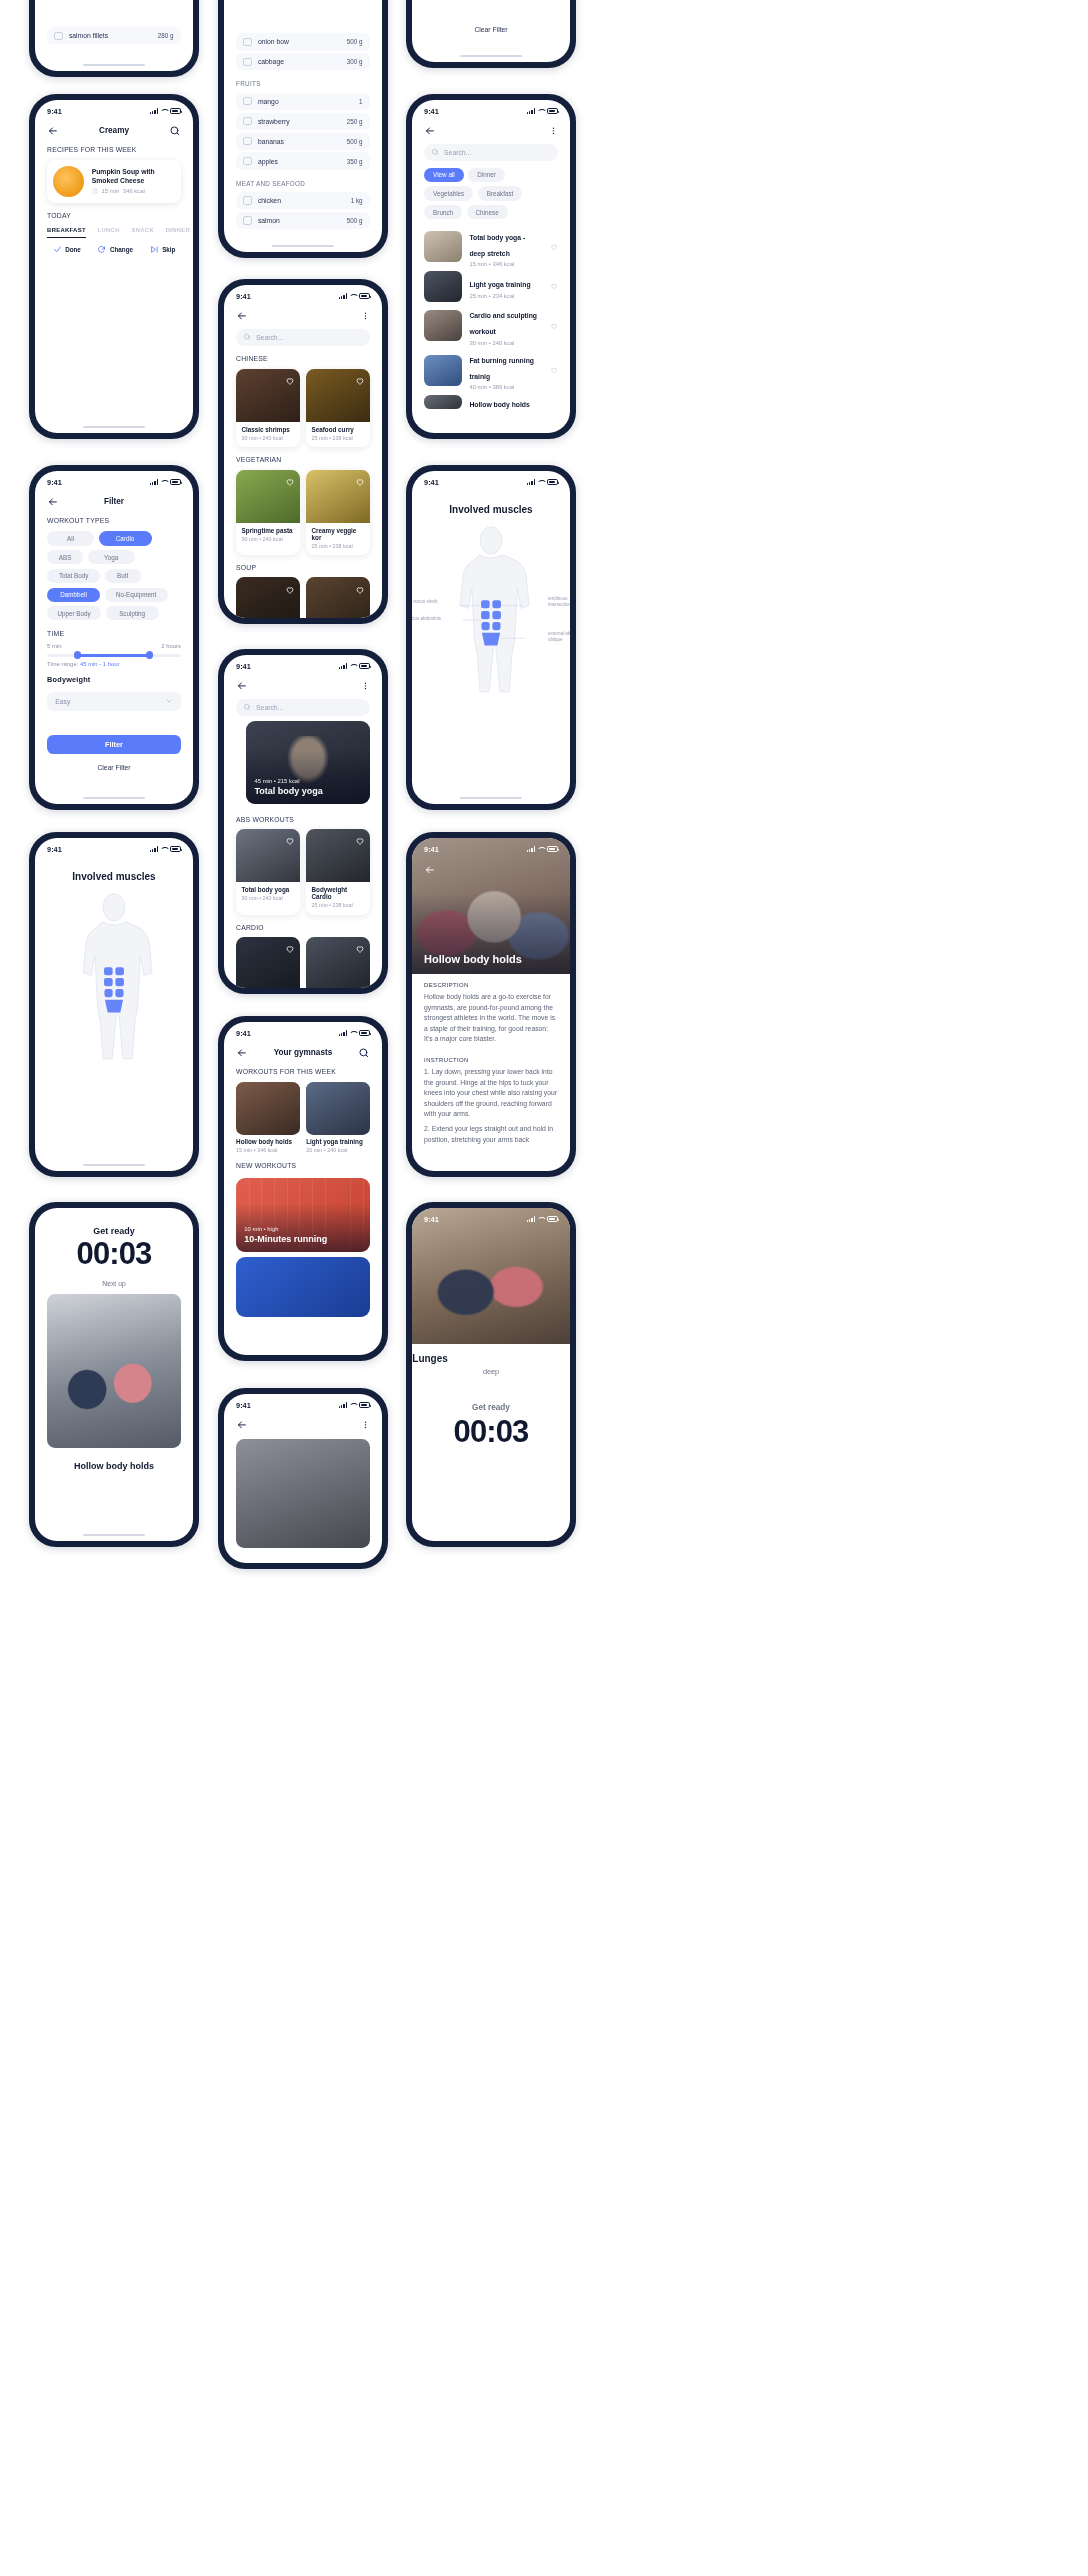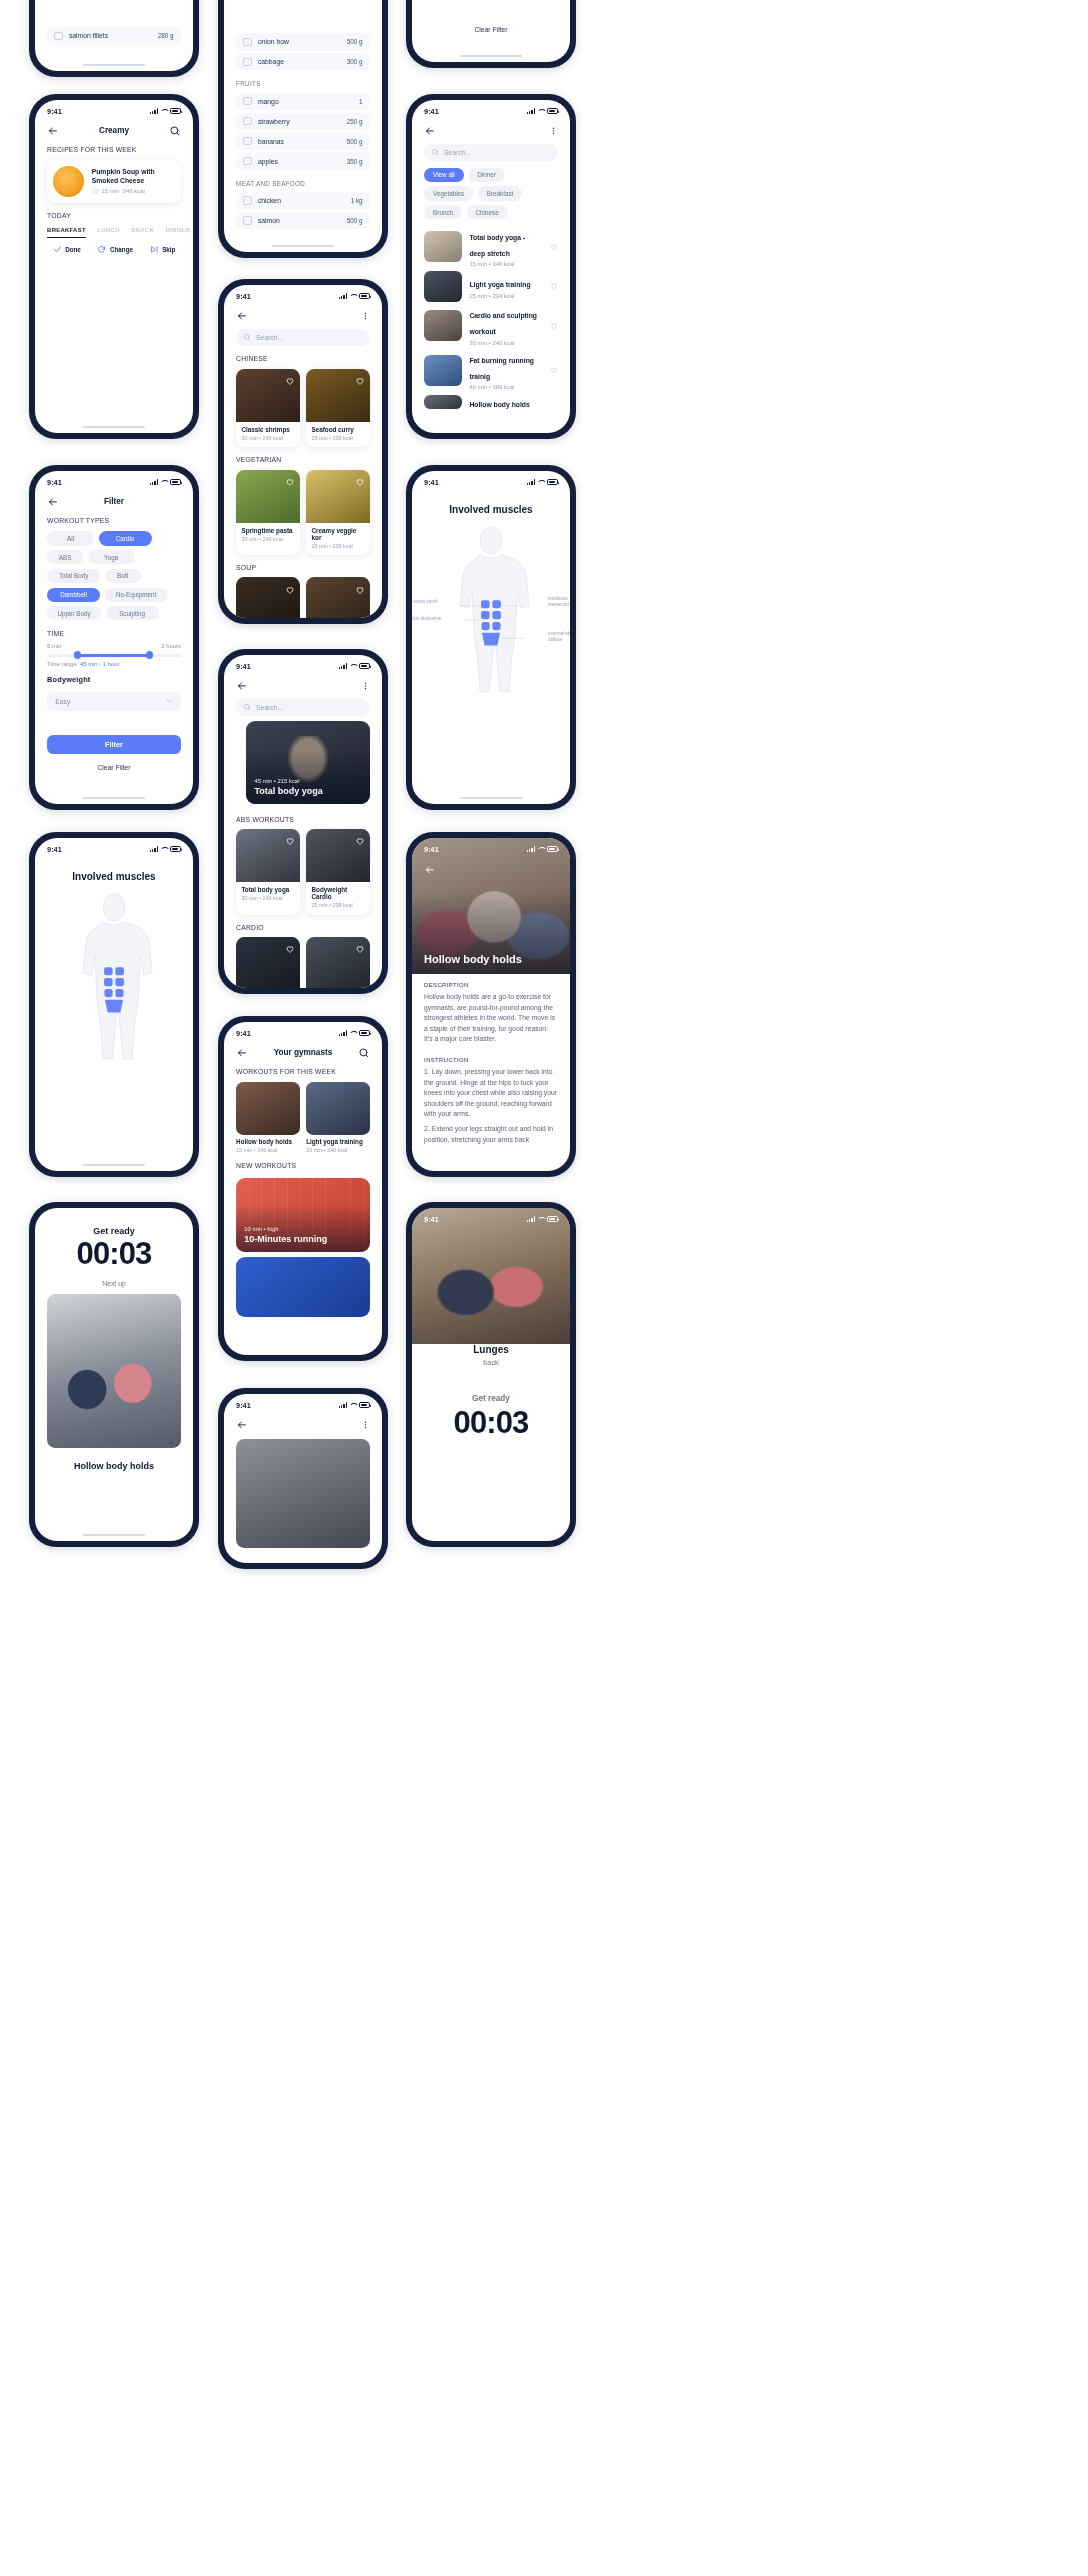--- a/index.html
+++ b/index.html
@@ -161,21 +161,21 @@
   .nextup { text-align:center; font-size:6.8px; color:#6d7489; padding-top:7.3px;}
   .nextname { text-align:center; font-size:9px; font-weight:bold; color:#10192f; padding-top:5.4px;}
 
   
   .dhero { height:136px; position:relative; }
   .dhero .ov { position:absolute; inset:0; background:linear-gradient(180deg,rgba(10,15,35,.22) 40%,rgba(10,15,35,.70) 100%); }
   .dhero h1 { position:absolute; left:11.8px; bottom:9px; color:#fff; font-size:11px; }
   .dsec { font-size:5.9px; letter-spacing:0.4px; color:#2a3353; padding:8.2px 11.8px 3.6px; text-transform:uppercase; font-weight:500;}
   .dpara { font-size:6.8px; line-height:1.55; color:#5d6478; padding:0 11.8px 4.5px; }
 
-  .lunge-title { text-align:center; font-size:10px; font-weight:bold; color:#10192f; }
+  .lunge-title { font-size:10px; font-weight:bold; color:#10192f; padding-top:9px;}
   .lunge-sub { text-align:center; font-size:7.3px; color:#6d7489; padding-top:2.7px;}
 
   .photo { background-size:cover; background-position:center; }
 </style>
 </head>
 <body>
 
 <div class="canvas">
 
   <div class="phone" style="left:29px; top:-136px; width:170px; height:181px;">
@@ -939,20 +939,20 @@
                 <i></i>
                 <i></i>
                 <i></i>
               </span>
             <span class="wifi"></span>
             <span class="batt"></span>
           </span>
         </div>
       </div>
       <div class="lunge-title">Lunges</div>
-      <div class="lunge-sub">back</div>
+      <div class="lunge-sub">deep</div>
       <div class="getready" style="padding-top:27px;font-size:8.2px;color:#6d7489;">Get ready</div>
       <div class="bigtime" style="padding-top:1.8px;">00:03</div>
     </div>
   </div>
 
 </div>
 
 
 </body></html>

